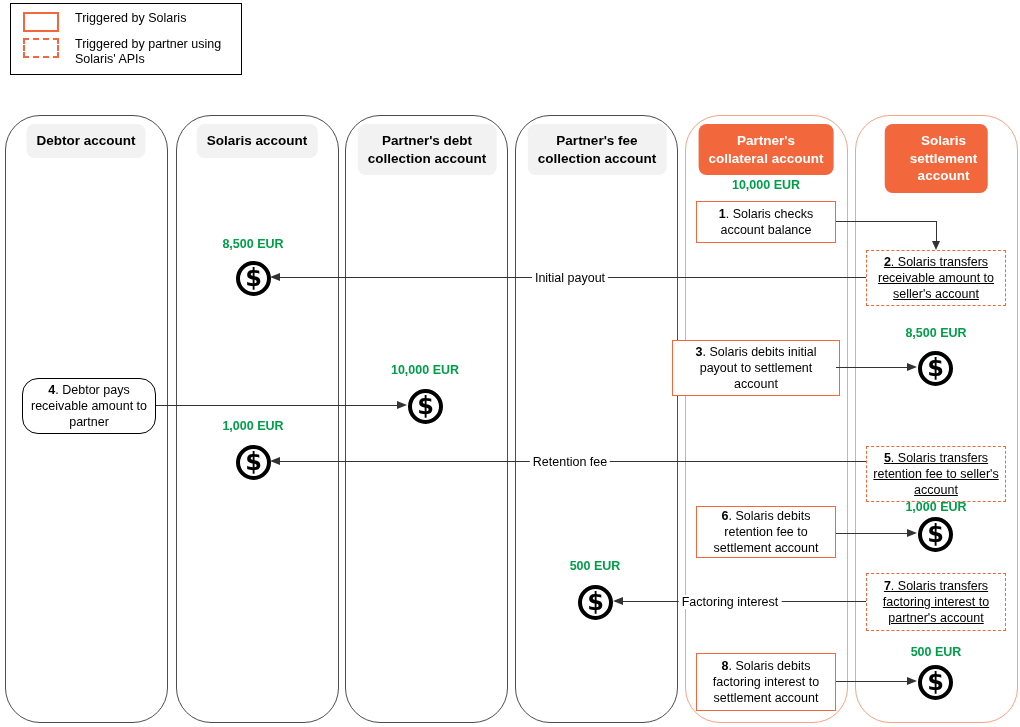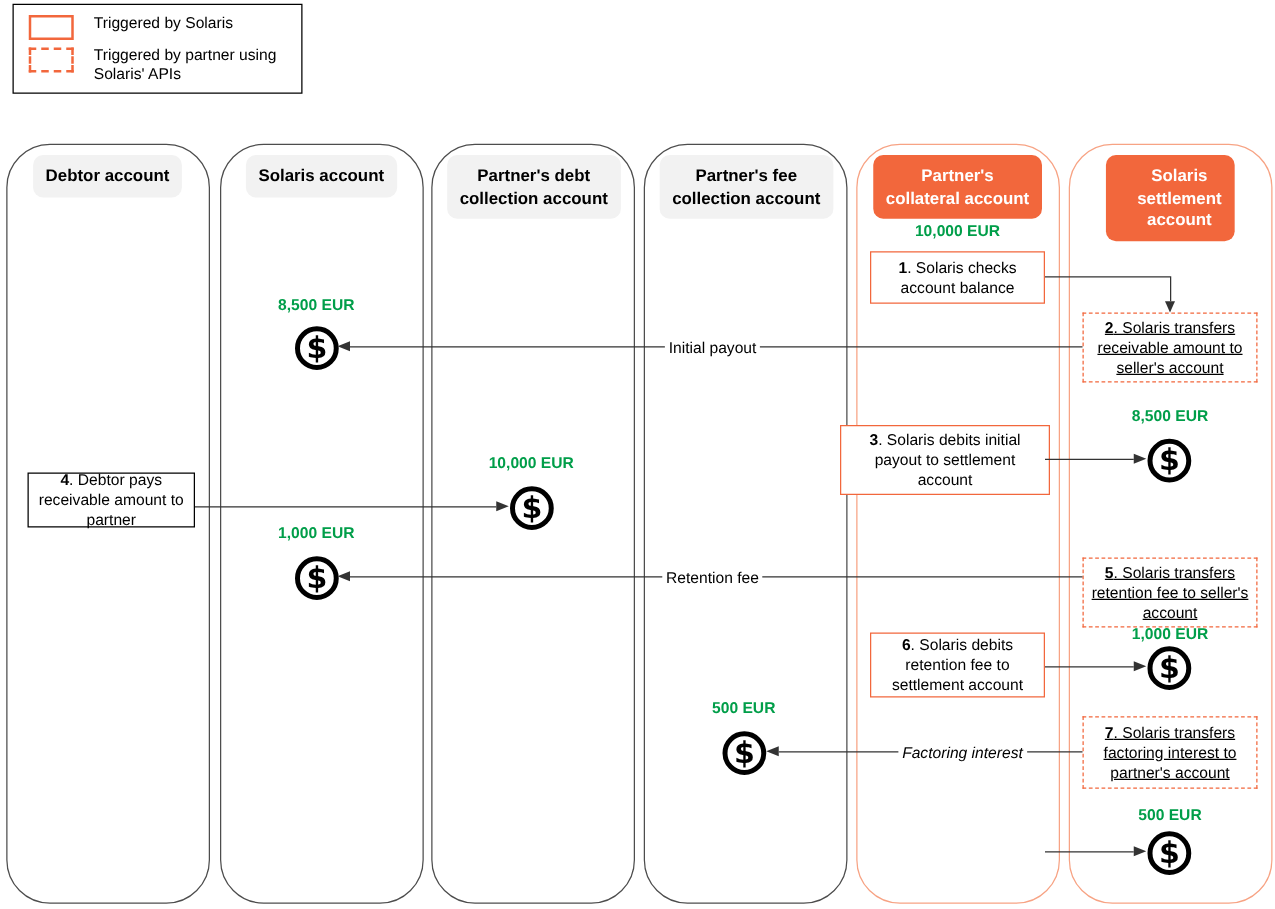--- a/index.html
+++ b/index.html
@@ -117,31 +117,34 @@
 
   <div class="step solid" style="left:696px;top:201px;width:140px;height:42px;">
     <span><b>1</b><span>. Solaris checks account balance</span></span>
   </div>
   <div class="step dashed" style="left:866px;top:250px;width:140px;height:56px;">
     <span><b>2</b><span>. Solaris transfers receivable amount to seller's account</span></span>
   </div>
   <div class="step solid" style="left:672px;top:340px;width:168px;height:56px;">
     <span><b>3</b><span>. Solaris debits initial payout to settlement account</span></span>
   </div>
-  <div class="step black" style="left:22px;top:378px;width:134px;height:44px;">
+  <div class="step black" style="left:22px;top:378px;width:134px;height:56px;border-radius:16px;">
     <span><b>4</b><span>. Debtor pays receivable amount to partner</span></span>
   </div>
   <div class="step dashed" style="left:866px;top:433px;width:140px;height:56px;margin-top:13px;">
     <span><b>5</b><span>. Solaris transfers retention fee to seller's account</span></span>
   </div>
   <div class="step solid" style="left:696px;top:506px;width:140px;height:52px;">
     <span><b>6</b><span>. Solaris debits retention fee to settlement account</span></span>
   </div>
   <div class="step dashed" style="left:866px;top:573px;width:140px;height:58px;">
     <span><b>7</b><span>. Solaris transfers factoring interest to partner's account</span></span>
+  </div>
+  <div class="step solid" style="left:696px;top:653px;width:140px;height:58px;">
+    <span><b>8</b><span>. Solaris debits factoring interest to settlement account</span></span>
   </div>
 
   <div class="hline" style="left:836px;top:221px;width:100px;"></div>
   <div class="vline" style="left:936px;top:221px;height:20px;"></div>
   <div class="ah-down" style="left:932px;top:241px;"></div>
 
   <div class="hline" style="left:280px;top:277px;width:586px;"></div>
   <div class="ah-left" style="left:270px;top:273px;"></div>
   <div class="flow-label" style="left:570px;top:278px;">Initial payout</div>
 
@@ -153,18 +156,18 @@
 
   <div class="hline" style="left:280px;top:461px;width:586px;"></div>
   <div class="ah-left" style="left:270px;top:457px;"></div>
   <div class="flow-label" style="left:570px;top:462px;">Retention fee</div>
 
   <div class="hline" style="left:836px;top:533px;width:71px;"></div>
   <div class="ah-right" style="left:907px;top:529px;"></div>
 
   <div class="hline" style="left:623px;top:601px;width:243px;"></div>
   <div class="ah-left" style="left:613px;top:597px;"></div>
-  <div class="flow-label" style="left:770px;top:602px;font-style:italic;">Factoring interest</div>
+  <div class="flow-label" style="left:730px;top:602px;">Factoring interest</div>
 
   <div class="hline" style="left:836px;top:681px;width:71px;"></div>
   <div class="ah-right" style="left:907px;top:677px;"></div>
 
 </div>
 
 </body></html>

